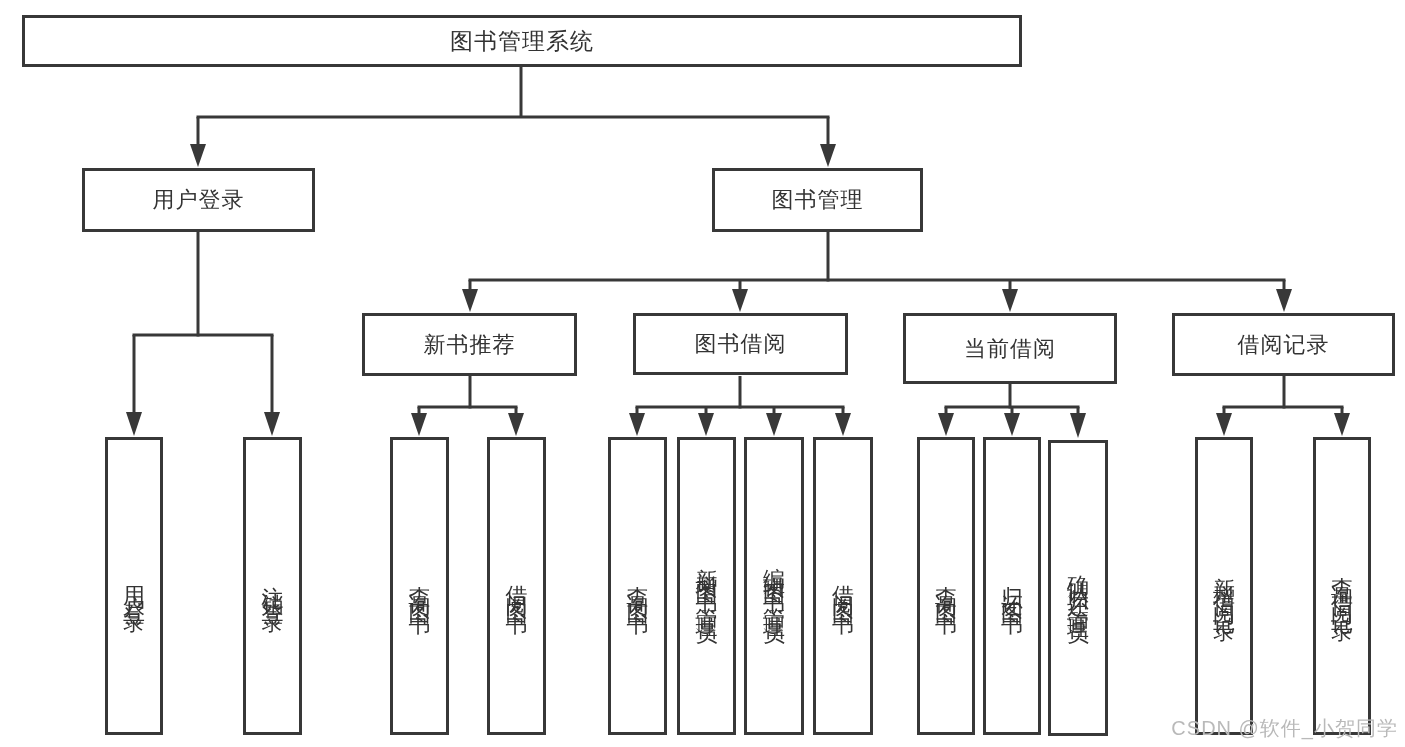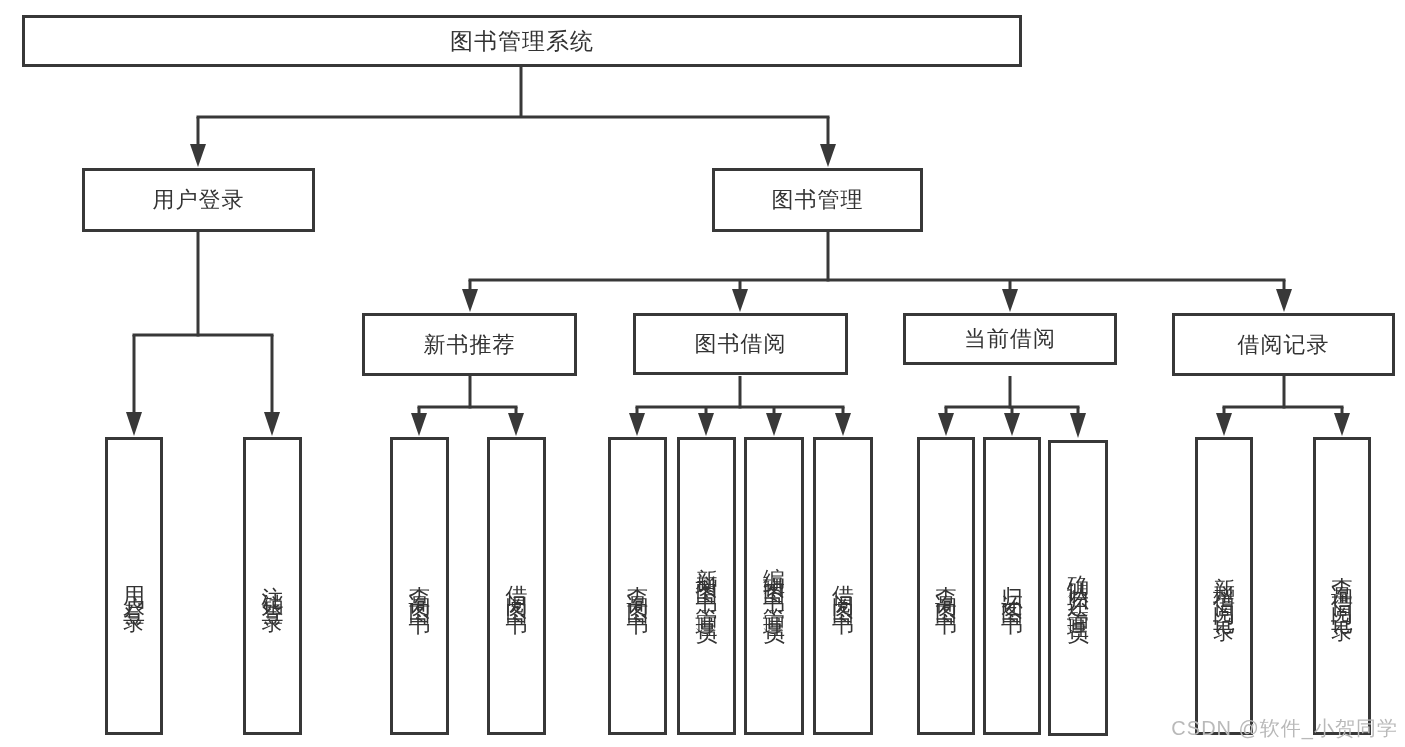--- a/index.html
+++ b/index.html
@@ -130,21 +130,21 @@
     </g>
   </svg>
 
   <div class="node h-node root-node" style="left:22px;top:15px;width:1000px;height:52px;">图书管理系统</div>
 
   <div class="node h-node" style="left:82px;top:168px;width:233px;height:64px;">用户登录</div>
   <div class="node h-node" style="left:712px;top:168px;width:211px;height:64px;">图书管理</div>
 
   <div class="node h-node" style="left:362px;top:313px;width:215px;height:63px;">新书推荐</div>
   <div class="node h-node" style="left:633px;top:313px;width:215px;height:62px;">图书借阅</div>
-  <div class="node h-node" style="left:903px;top:313px;width:214px;height:52px;">当前借阅</div>
+  <div class="node h-node" style="left:903px;top:313px;width:214px;height:71px;">当前借阅</div>
   <div class="node h-node" style="left:1172px;top:313px;width:223px;height:63px;">借阅记录</div>
 
   <div class="node leaf" style="left:105px;top:437px;width:58px;height:298px;">用户登录</div>
   <div class="node leaf" style="left:243px;top:437px;width:59px;height:298px;">注销登录</div>
 
   <div class="node leaf" style="left:390px;top:437px;width:59px;height:298px;">查询图书</div>
   <div class="node leaf" style="left:487px;top:437px;width:59px;height:298px;">借阅图书</div>
 
   <div class="node leaf" style="left:608px;top:437px;width:59px;height:298px;">查询图书</div>
   <div class="node leaf" style="left:677px;top:437px;width:59px;height:298px;letter-spacing:8px;">新增图书（管理员）</div>

